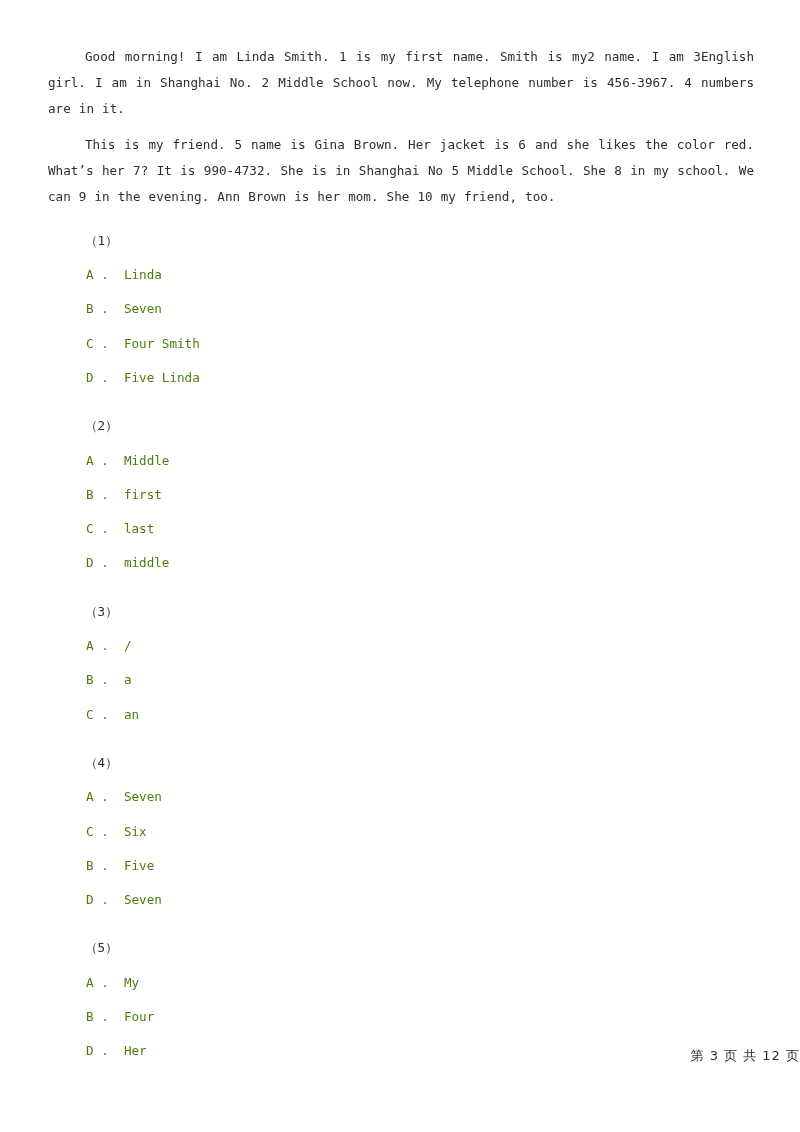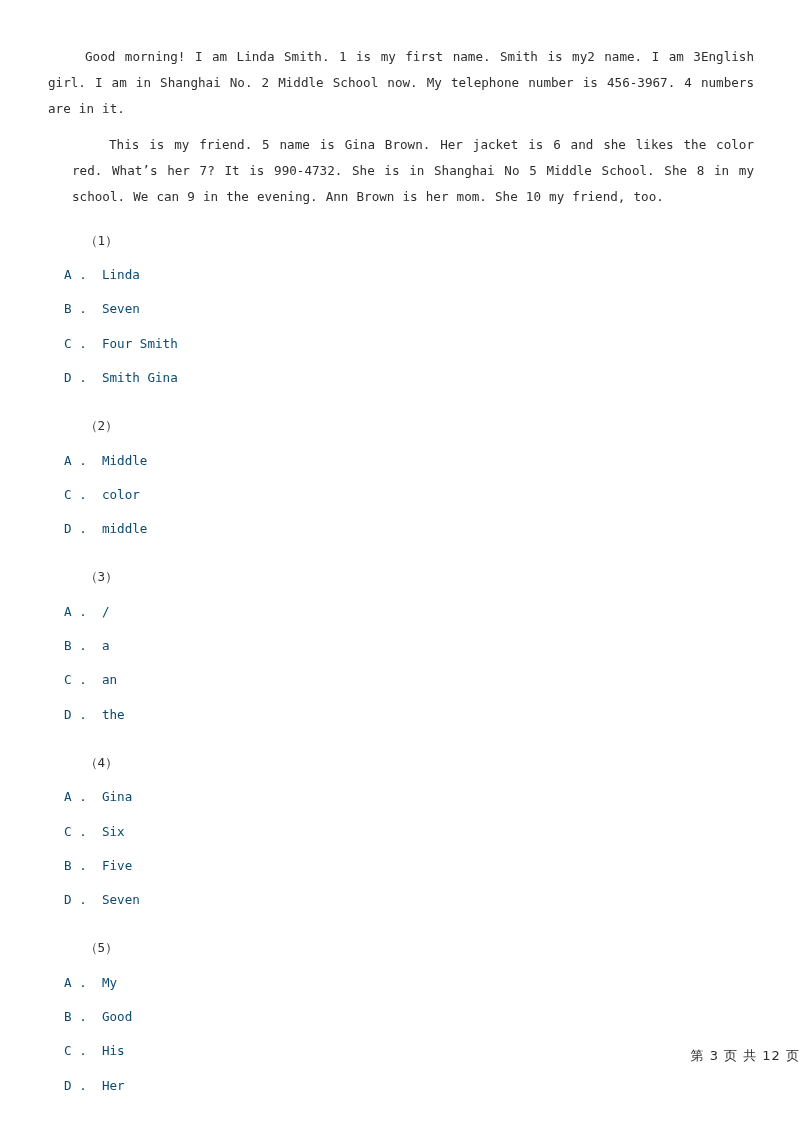--- a/index.html
+++ b/index.html
@@ -36,40 +36,40 @@
     font-size: 12.6px;
     line-height: 25.8px;
     text-align: justify;
     text-justify: inter-word;
     text-indent: 37px;
     margin: 0 0 11px 0;
     color: #2e2e2e;
     letter-spacing: 0px;
     word-spacing: 0.5px;
   }
-  .passage:last-of-type { margin-bottom: 0; margin-left: 24px; }
+  .passage:last-of-type { margin-bottom: 0; }
 
   
   .question-block {
     margin-top: 14px;
   }
   .question-number {
     font-family: "DejaVu Sans Mono", "Liberation Mono", monospace;
     font-size: 12.6px;
     line-height: 34.3px;
     margin-left: 37px;
     color: #2e2e2e;
     white-space: pre;
   }
   .option {
     font-family: "DejaVu Sans Mono", "Liberation Mono", monospace;
     font-size: 12.6px;
     line-height: 34.3px;
-    margin-left: 16px;
-    color: #0c4a6e;
+    margin-left: 38px;
+    color: #4d7c0f;
     white-space: pre;
   }
 
   
   .footer {
     position: absolute;
     left: 0;
     top: 1032px;
     width: 800px;
     text-align: right;
@@ -89,51 +89,50 @@
 
     <p class="passage">Good morning! I am Linda Smith. 1 is my first name. Smith is my2 name. I am 3English girl. I am in Shanghai No. 2 Middle School now. My telephone number is 456-3967. 4  numbers are in it.</p>
 
     <p class="passage">This is my friend. 5 name is Gina Brown. Her jacket is 6 and she likes the color red. What’s her 7? It is 990-4732. She is in Shanghai No 5 Middle School. She 8 in my school. We can 9 in the evening. Ann Brown is her mom. She 10 my friend, too.</p>
 
     <div class="question-block">
       <div class="question-number">（1）</div>
       <div class="option">A .  Linda</div>
       <div class="option">B .  Seven</div>
       <div class="option">C .  Four Smith</div>
-      <div class="option">D .  Smith Gina</div>
+      <div class="option">D .  Five Linda</div>
     </div>
 
     <div class="question-block">
       <div class="question-number">（2）</div>
       <div class="option">A .  Middle</div>
-      <div class="option">C .  color</div>
+      <div class="option">B .  first</div>
+      <div class="option">C .  last</div>
       <div class="option">D .  middle</div>
     </div>
 
     <div class="question-block">
       <div class="question-number">（3）</div>
       <div class="option">A .  /</div>
       <div class="option">B .  a</div>
       <div class="option">C .  an</div>
-      <div class="option">D .  the</div>
     </div>
 
     <div class="question-block">
       <div class="question-number">（4）</div>
-      <div class="option">A .  Gina</div>
+      <div class="option">A .  Seven</div>
       <div class="option">C .  Six</div>
       <div class="option">B .  Five</div>
       <div class="option">D .  Seven</div>
     </div>
 
     <div class="question-block">
       <div class="question-number">（5）</div>
       <div class="option">A .  My</div>
-      <div class="option">B .  Good</div>
-      <div class="option">C .  His</div>
+      <div class="option">B .  Four</div>
       <div class="option">D .  Her</div>
     </div>
 
   </div>
 
   <div class="footer">
     <span>第 3 页 共 12 页</span>
   </div>
 
 </div>

